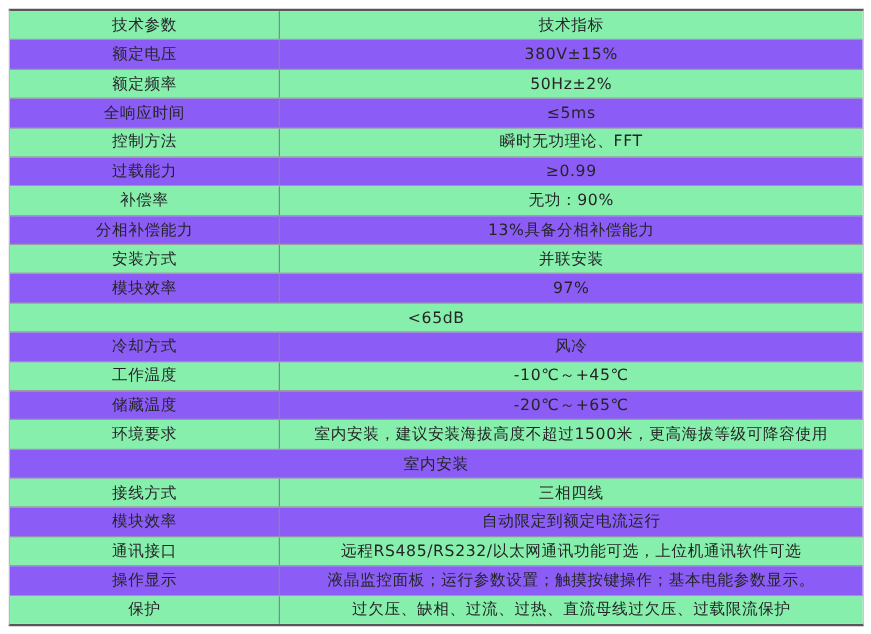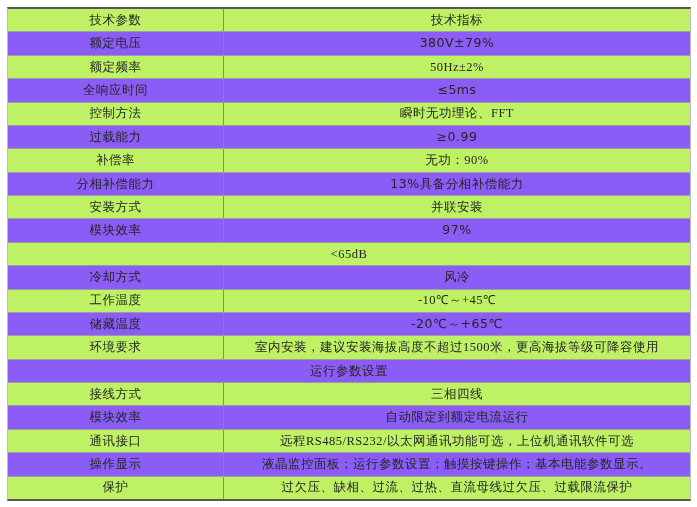--- a/index.html
+++ b/index.html
@@ -20,21 +20,21 @@
     border-right: 1px solid #bababd;
     background: #ffffff;
   }
   .row {
     flex: 1 1 0;
     display: flex;
     align-items: stretch;
     background: #8b5cf6;
   }
   .row:not(:last-child) { border-bottom: 1px solid #9d9da1; }
-  .row.alt { background: #bef264; font-family: Liberation Serif, serif; }
+  .row.alt { background: #86efac; }
   .cell {
     display: flex;
     align-items: center;
     justify-content: center;
     text-align: center;
     font-size: 12.5px;
     color: #252527;
     letter-spacing: 0.5px;
     line-height: 1;
     white-space: nowrap;
@@ -52,21 +52,21 @@
 
 <div class="spec-table">
 
   <div class="row alt">
     <div class="cell param">技术参数</div>
     <div class="cell value">技术指标</div>
   </div>
 
   <div class="row">
     <div class="cell param">额定电压</div>
-    <div class="cell value">380V±79%</div>
+    <div class="cell value">380V±15%</div>
   </div>
 
   <div class="row alt">
     <div class="cell param">额定频率</div>
     <div class="cell value">50Hz±2%</div>
   </div>
 
   <div class="row">
     <div class="cell param">全响应时间</div>
     <div class="cell value">≤5ms</div>
@@ -120,21 +120,21 @@
     <div class="cell param">储藏温度</div>
     <div class="cell value">-20℃～+65℃</div>
   </div>
 
   <div class="row alt">
     <div class="cell param">环境要求</div>
     <div class="cell value">室内安装，建议安装海拔高度不超过1500米，更高海拔等级可降容使用</div>
   </div>
 
   <div class="row">
-    <div class="cell value">运行参数设置</div>
+    <div class="cell value">室内安装</div>
   </div>
 
   <div class="row alt">
     <div class="cell param">接线方式</div>
     <div class="cell value">三相四线</div>
   </div>
 
   <div class="row">
     <div class="cell param">模块效率</div>
     <div class="cell value">自动限定到额定电流运行</div>

